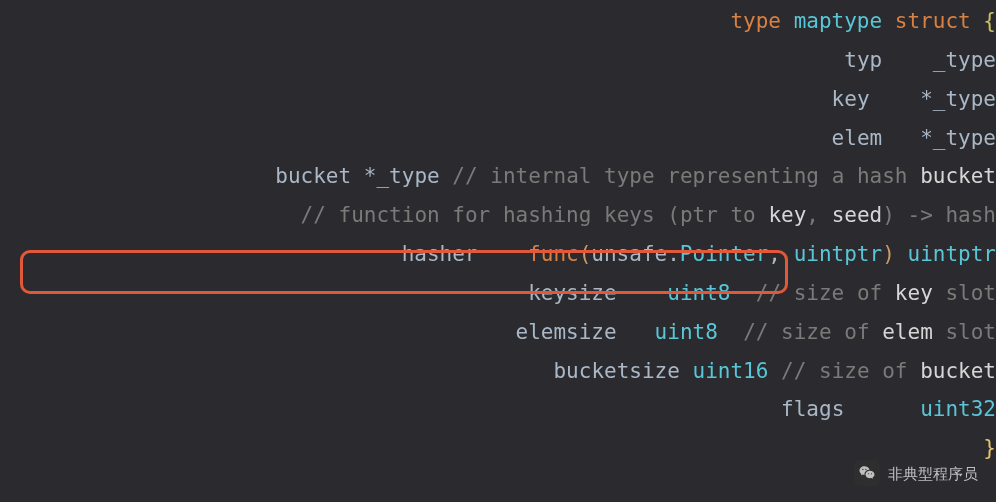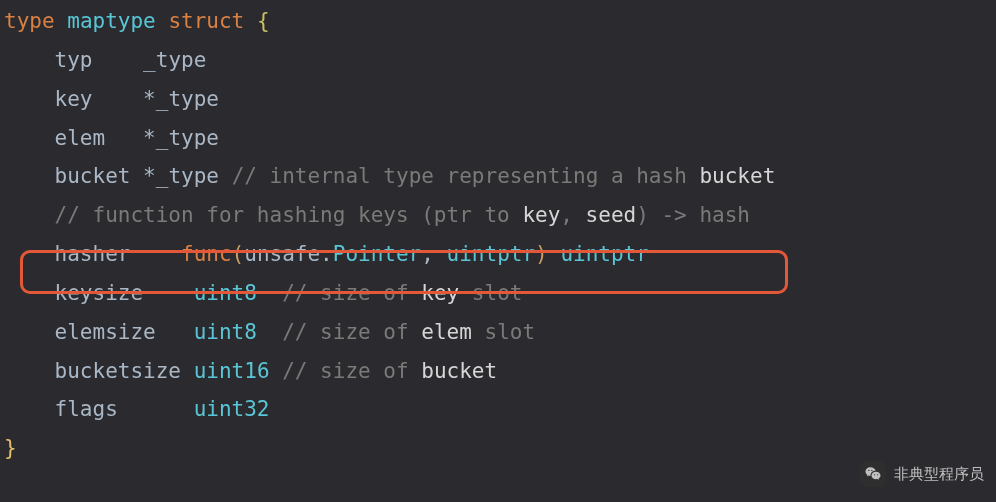--- a/index.html
+++ b/index.html
@@ -8,21 +8,21 @@
     font-family: "Menlo", "Monaco", "Consolas", monospace;
     font-size: 21px;
     line-height: 1.85;
     color: #888;
     width: 996px;
     height: 502px;
     overflow: hidden;
     position: relative;
     padding-top: 2px;
   }
-  pre { white-space: pre; }
+  pre { white-space: pre; text-align: right; }
   .line { padding-left: 4px; }
   .kw-type   { color: #d98043; }   
   .ident     { color: #58c6d6; }   
   .field     { color: #a9b7c6; }   
   .typespec  { color: #a9b7c6; }
   .star      { color: #a9b7c6; }
   .comment   { color: #7a7a78; }
   .white     { color: #d6d6d6; }
   .yellow    { color: #e4c06b; }
   .brace     { color: #c8c062; }
@@ -32,24 +32,24 @@
     left: 20px;
     top: 250px;
     width: 768px;
     height: 44px;
     border: 3px solid #e4583a;
     border-radius: 10px;
     pointer-events: none;
   }
   .watermark {
     position: absolute;
-    right: 12px;
+    right: 18px;
     bottom: 14px;
     display: flex;
-    align-items: center;
+    align-items: flex-start;
     gap: 8px;
     color: #d0d0d0;
     font-family: sans-serif;
     font-size: 15px;
     opacity: 0.9;
   }
   .watermark .icon {
     width: 26px; height: 26px;
     background: #2f2f2f;
     border-radius: 6px;

